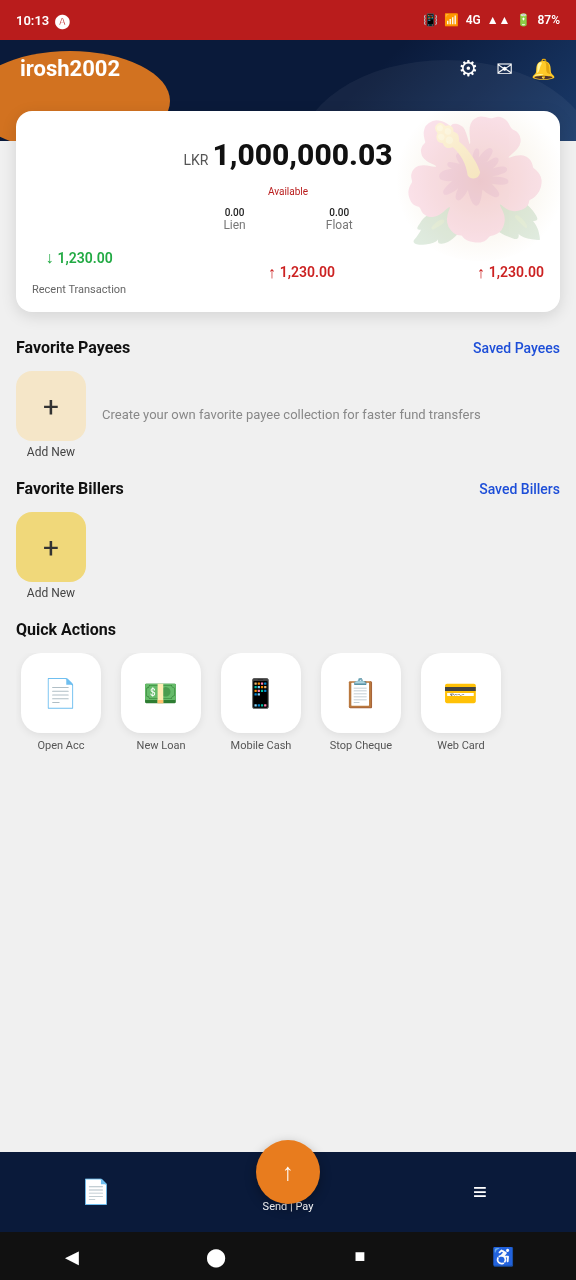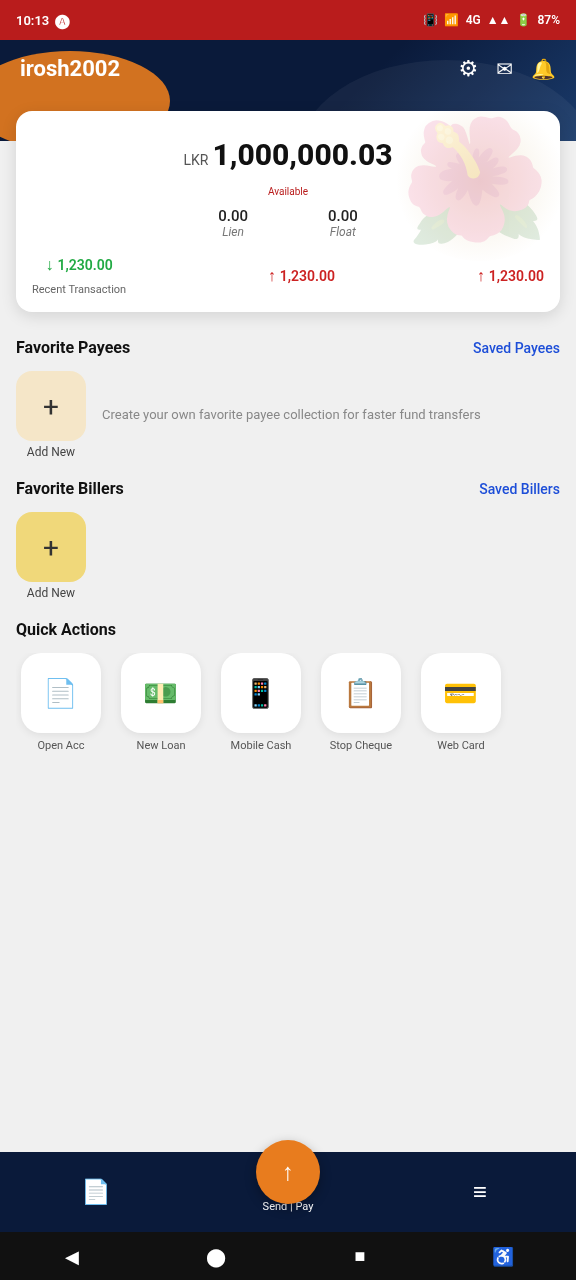--- a/index.html
+++ b/index.html
@@ -153,28 +153,27 @@
     .lien-float-row {
       display: flex;
       justify-content: center;
       gap: 80px;
       margin: 10px 0;
     }
     .lien-float-item {
       text-align: center;
     }
     .lien-float-value {
-      font-size: 15px;
+      font-size: 10px;
       color: #222;
       font-weight: 500;
     }
     .lien-float-label {
       font-size: 12px;
       color: #777;
-      font-style: italic;
     }
     .transactions-row {
       display: flex;
       justify-content: space-between;
       align-items: center;
       margin-top: 10px;
       padding-top: 6px;
     }
     .txn-item {
       display: flex;
@@ -188,21 +187,21 @@
       font-size: 14px;
       font-weight: 600;
     }
     .txn-arrow-down { color: #22aa44; font-size: 16px; }
     .txn-arrow-up { color: #cc2222; font-size: 16px; }
     .txn-green { color: #22aa44; }
     .txn-red { color: #cc2222; }
     .txn-label {
       font-size: 11px;
       color: #666;
-      margin-top: 9px;
+      margin-top: 16px;
     }
 
     
     .content {
       background: #f0f0f0;
       padding: 16px;
     }
 
     
     .section-header {

